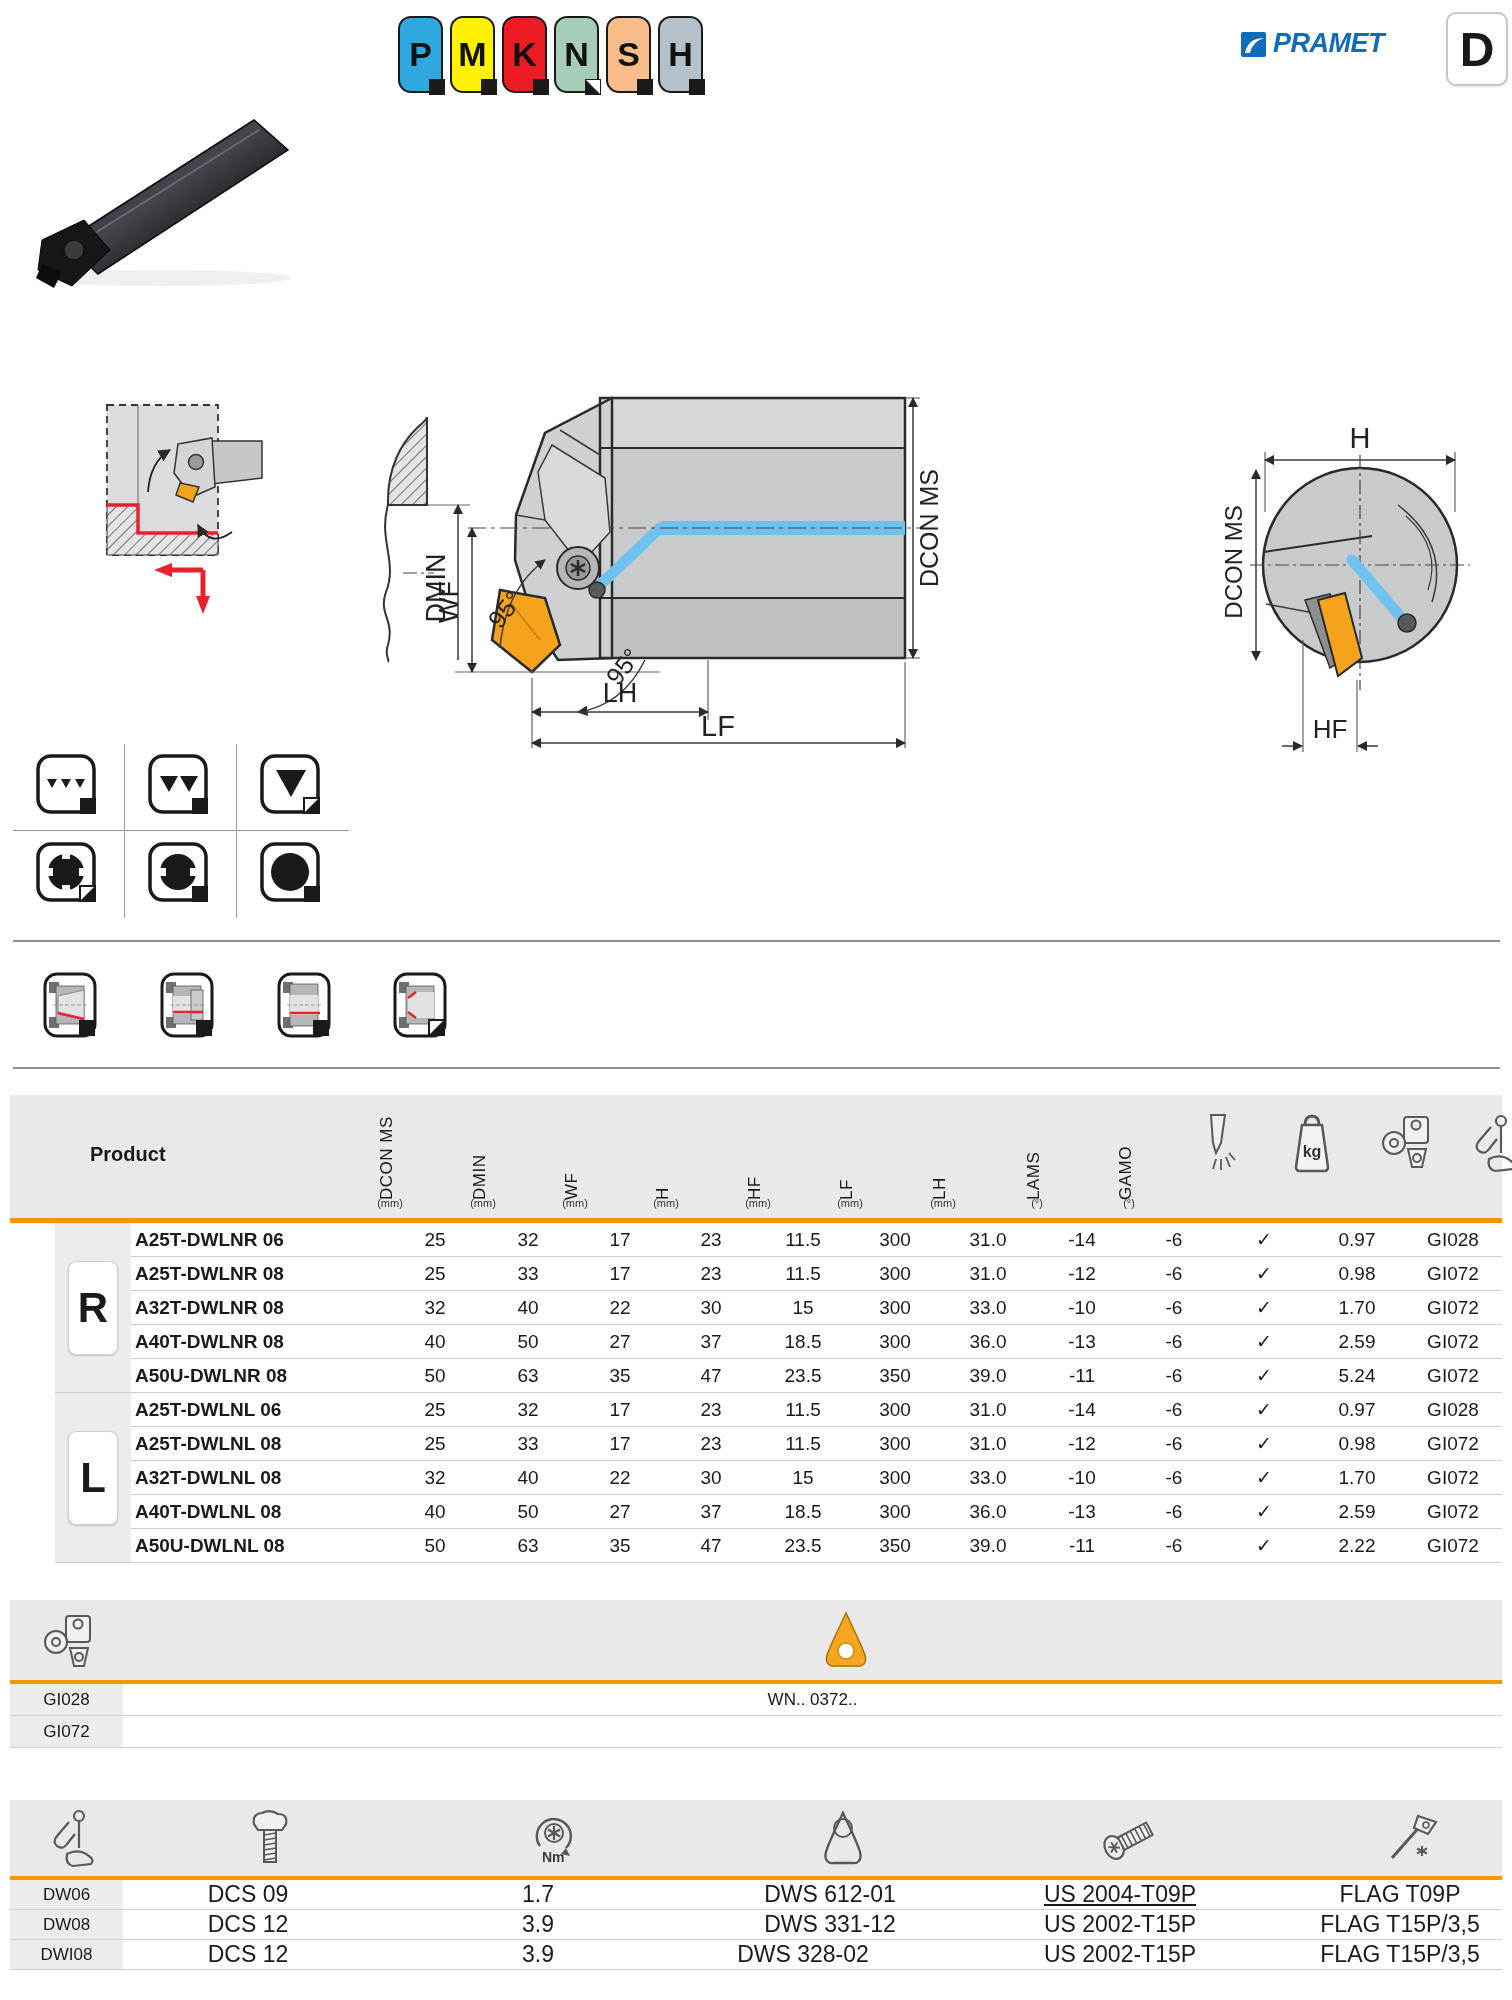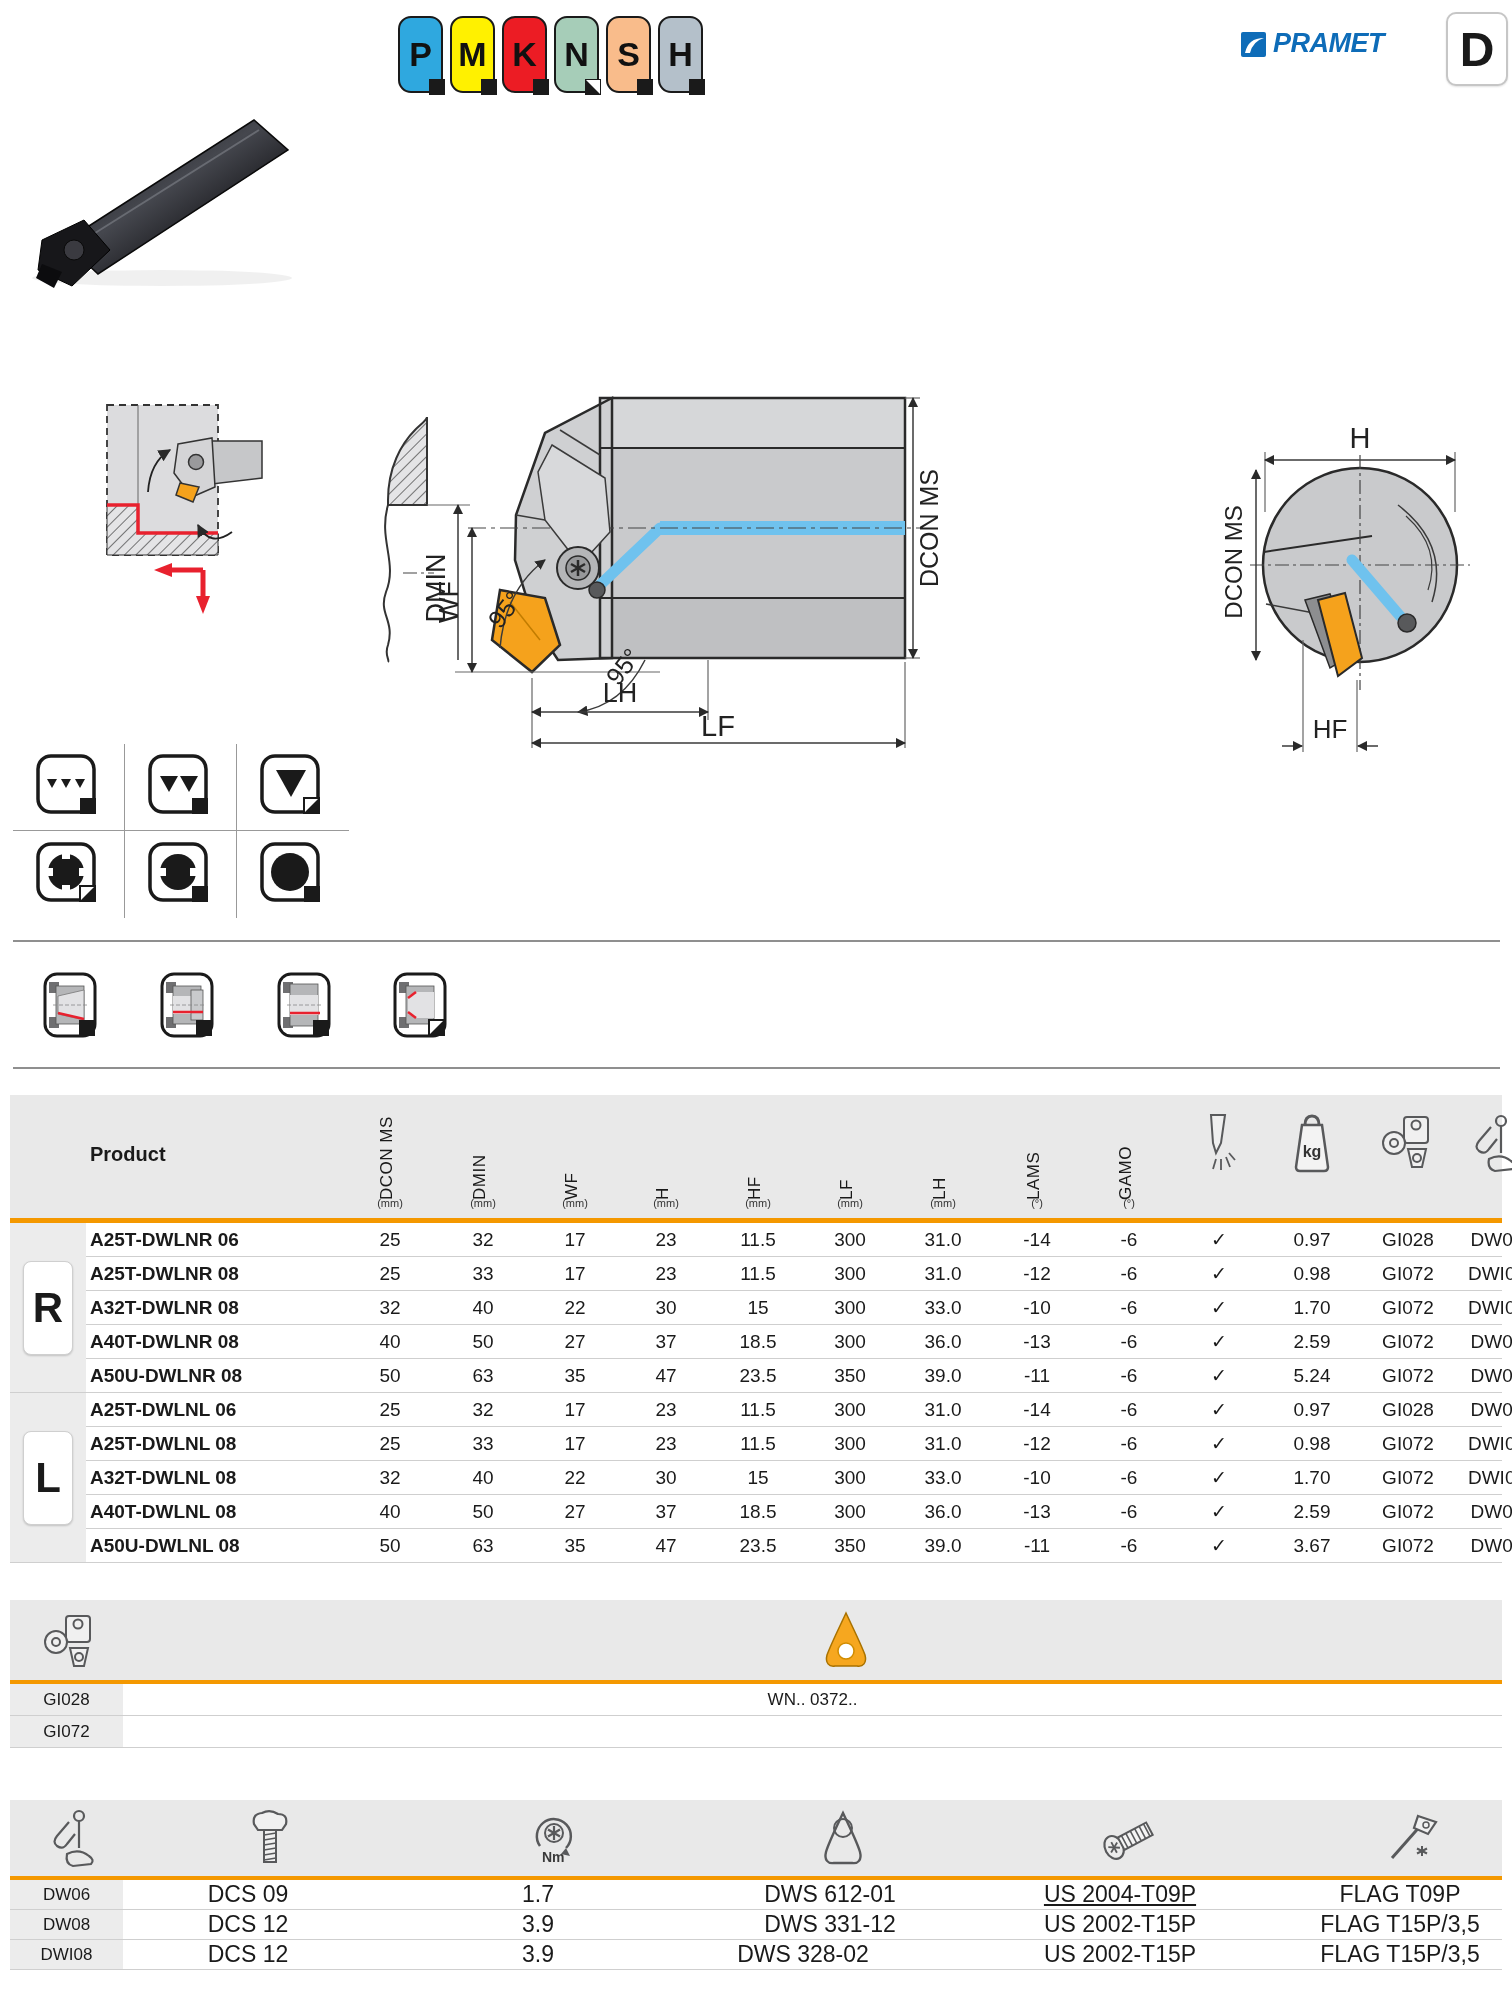--- a/index.html
+++ b/index.html
@@ -32,21 +32,21 @@
   .mops{position:absolute;top:972px;}
   
   #main-table{position:absolute;left:10px;top:1095px;width:1492px;}
   .mt-head{position:relative;height:123px;background:#E9E9E9;}
   .mt-product{position:absolute;left:80px;top:48px;font-size:20px;font-weight:bold;}
   .rot-label{position:absolute;top:5px;height:100px;width:26px;writing-mode:vertical-rl;
              transform:rotate(180deg);font-size:17px;letter-spacing:.5px;white-space:nowrap;}
   .unit{position:absolute;top:102px;font-size:11px;transform:translateX(-50%);color:#333;}
   .hicon{position:absolute;top:18px;transform:translateX(-50%);}
   .mt-body{border-top:5px solid #F49800;}
-  .grp{position:relative;}
+  .grp{position:relative;margin-left:45px;}
   .mt-row{position:relative;height:33px;background:#fff;border-bottom:1px solid #cfcfcf;}
   .cell{position:absolute;top:0;height:33px;line-height:33px;font-size:19px;transform:translateX(-50%);
         white-space:nowrap;}
   .cell.prod{transform:none;left:80px;font-weight:bold;}
   .grp-label{position:absolute;left:0;top:0;bottom:1px;width:76px;background:#ECECEC;
              display:flex;align-items:center;justify-content:center;}
   .grp-box{width:48px;height:92px;background:#fff;border:1px solid #cfcfcf;border-radius:8px;
            box-shadow:0 1px 2px rgba(0,0,0,.18);display:flex;align-items:center;justify-content:center;
            font-size:42px;font-weight:bold;}
   
@@ -552,21 +552,21 @@
             <div class="cell" style="left: 380px;">50</div>
             <div class="cell" style="left: 473px;">63</div>
             <div class="cell" style="left: 565px;">35</div>
             <div class="cell" style="left: 656px;">47</div>
             <div class="cell" style="left: 748px;">23.5</div>
             <div class="cell" style="left: 840px;">350</div>
             <div class="cell" style="left: 933px;">39.0</div>
             <div class="cell" style="left: 1027px;">-11</div>
             <div class="cell" style="left: 1119px;">-6</div>
             <div class="cell" style="left: 1209px;">✓</div>
-            <div class="cell" style="left: 1302px;">3.67</div>
+            <div class="cell" style="left: 1302px;">2.22</div>
             <div class="cell" style="left: 1398px;">GI072</div>
             <div class="cell" style="left: 1487px;">DW08</div>
           </div>
           <div class="grp-label">
             <div class="grp-box">L</div>
           </div>
         </div>
       </div>
   </div>
 

